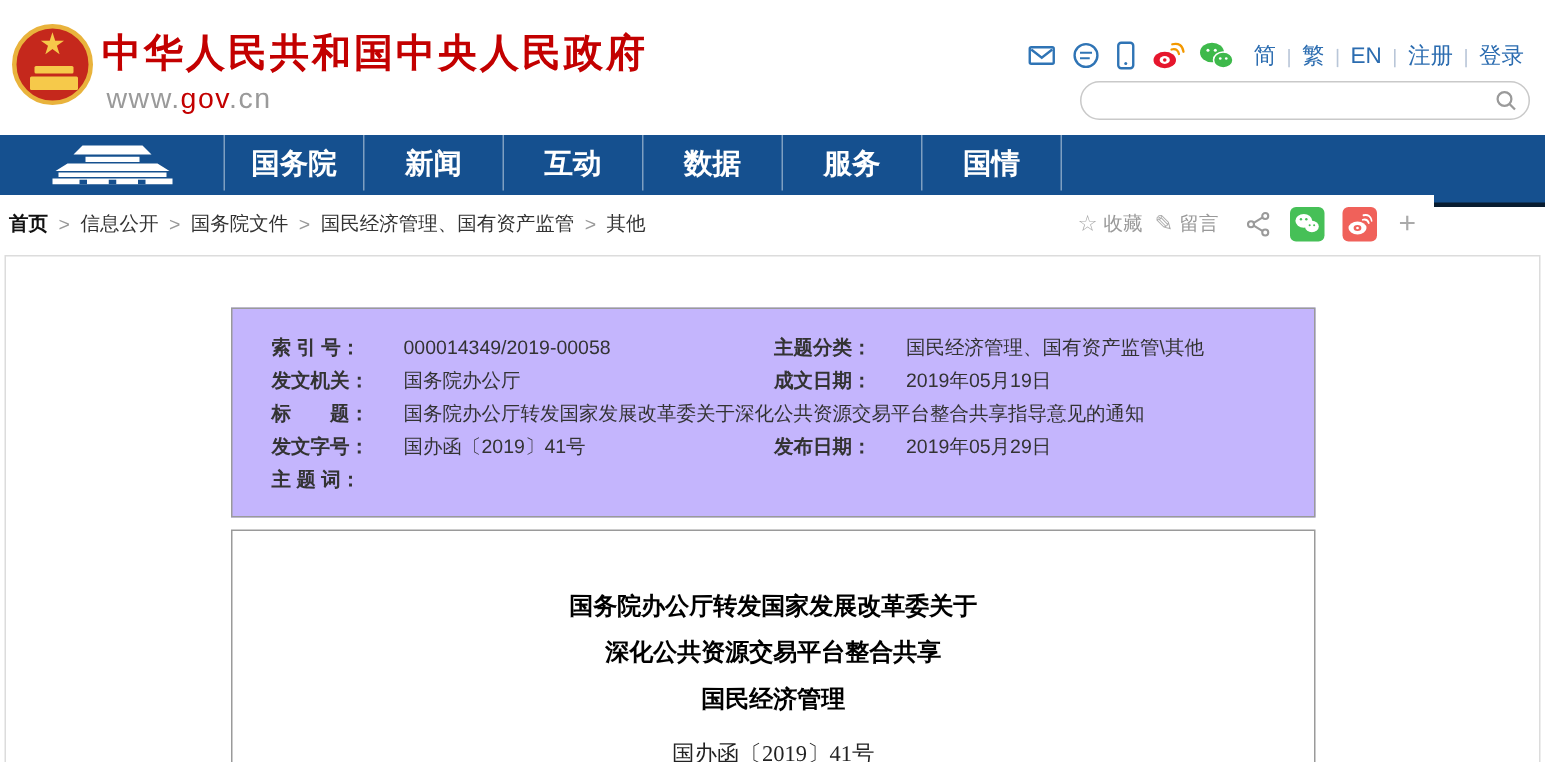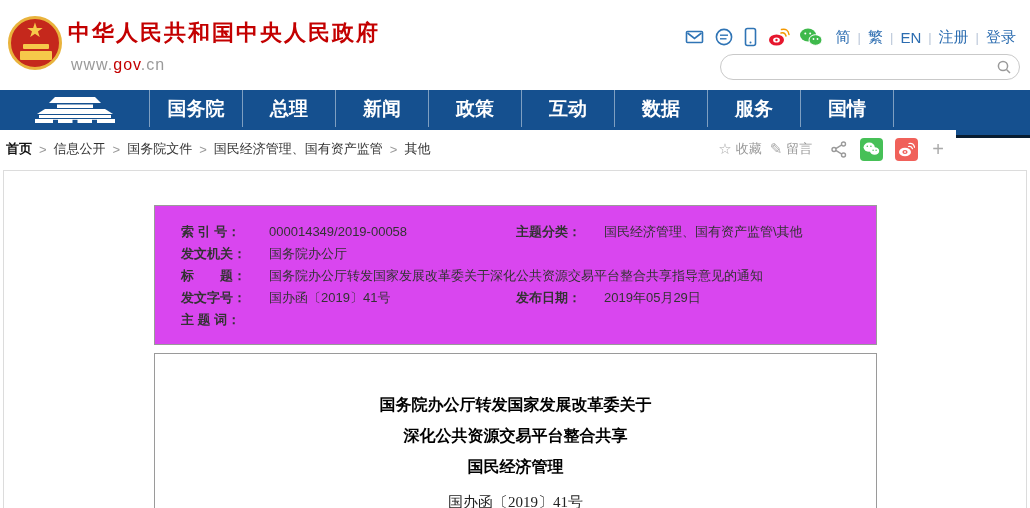--- a/index.html
+++ b/index.html
@@ -13,23 +13,23 @@
   }
   
   .site-header { position:absolute; top:0; left:0; width:1030px; height:90px; background:#fff; }
   .emblem { position:absolute; left:8px; top:14px; width:56px; height:60px; }
   .emblem .ring { position:absolute; left:0; top:2px; width:54px; height:54px; border-radius:50%;
     background:#c5281c; border:3px solid #e9b33c; }
   .emblem .star { position:absolute; left:0; top:6px; width:54px; text-align:center;
     color:#f6c94a; font-size:20px; line-height:20px; }
   .emblem .gate1 { position:absolute; left:15px; top:30px; width:26px; height:5px; background:#f6c94a; border-radius:1px; }
   .emblem .gate2 { position:absolute; left:12px; top:37px; width:32px; height:9px; background:#f6c94a; border-radius:1px; }
-  .site-title { position:absolute; left:68px; top:18px; font-size:22px; font-weight:bold;
+  .site-title { position:absolute; left:68px; top:18px; font-size:26px; font-weight:bold;
     color:#c30000; letter-spacing:2px; }
-  .site-url { position:absolute; left:71px; top:56px; font-size:16px; color:#9a9a9a; letter-spacing:1px; }
+  .site-url { position:absolute; left:71px; top:56px; font-size:19px; color:#9a9a9a; letter-spacing:1px; }
   .site-url .red { color:#c30000; }
   .quick-row { position:absolute; right:14px; top:27px; display:flex; align-items:center; gap:9px; }
   .quick-row svg { display:block; }
   .lang-links { display:flex; align-items:center; gap:7px; font-size:15px; margin-left:4px; }
   .lang-links a { color:#2b6cb0; text-decoration:none; cursor:pointer; }
   .lang-links .div { color:#b9c6d8; font-size:13px; }
   .search-box { position:absolute; right:10px; top:54px; width:300px; height:26px;
     border:1px solid #c9c9c9; border-radius:14px; background:#fff; display:flex; align-items:center; }
   .search-box input { flex:1; border:none; outline:none; background:transparent; height:22px;
     padding:0 8px 0 14px; font-size:13px; font-family:"Liberation Sans",sans-serif; }
@@ -55,21 +55,21 @@
   .share-svg { margin-left:10px; cursor:pointer; }
   .badge { width:23px; height:23px; border-radius:4px; display:flex; align-items:center;
     justify-content:center; cursor:pointer; margin-left:4px; }
   .badge.wechat { background:#46c057; }
   .badge.weibo { background:#f0615a; }
   .plus-btn { color:#aaa; font-size:20px; font-weight:normal; margin-left:6px; cursor:pointer; line-height:20px;}
   
   .outer-box { position:absolute; top:170px; left:3px; width:1024px; height:640px;
     border:1px solid #dcdcdc; background:#fff; }
   .meta-box { position:absolute; left:150px; top:34px; width:723px;
-    border:1px solid #9a9a9a; background:#d946ef; padding:15px 18px 13px 26px; font-size:13px; }
+    border:1px solid #9a9a9a; background:#c4b5fd; padding:15px 18px 13px 26px; font-size:13px; }
   .meta-row { display:flex; line-height:22px; }
   .meta-cell { display:flex; }
   .meta-cell.c1 { width:335px; flex:none; }
   .meta-cell.c2 { flex:1; }
   .meta-cell.span { width:100%; }
   .mlabel { font-weight:bold; color:#333; width:88px; flex:none; white-space:pre; }
   .mvalue { color:#333; white-space:nowrap; }
   .doc-box { position:absolute; left:150px; top:182px; width:723px; height:420px;
     border:1px solid #9a9a9a; background:#fff; text-align:center; padding-top:35px; }
   .doc-title { font-family:"Liberation Serif", serif; font-weight:bold; font-size:16px;
@@ -149,23 +149,21 @@
       <rect x="34" y="9.5" width="36" height="3.5" fill="#fff"></rect>
       <polygon points="14,19 90,19 82,14 22,14" fill="#fff"></polygon>
       <rect x="16" y="20" width="72" height="3" fill="#fff"></rect>
       <rect x="12" y="24" width="80" height="4" fill="#fff"></rect>
       <rect x="30" y="24.8" width="5" height="3.2" fill="#15508f"></rect>
       <rect x="49.5" y="24.8" width="5" height="3.2" fill="#15508f"></rect>
       <rect x="69" y="24.8" width="5" height="3.2" fill="#15508f"></rect>
     </svg>
   </div>
   <div class="nav-cell nav-item">国务院</div>
-  <div class="nav-cell nav-item">总理</div>
   <div class="nav-cell nav-item">新闻</div>
-  <div class="nav-cell nav-item">政策</div>
   <div class="nav-cell nav-item">互动</div>
   <div class="nav-cell nav-item">数据</div>
   <div class="nav-cell nav-item">服务</div>
   <div class="nav-cell nav-item">国情</div>
   <div class="nav-cell nav-fill"></div>
 </nav>
 
 <div class="crumb-row">
   <a class="crumb first">首页</a>
   <span class="crumb-sep">&gt;</span>
@@ -227,20 +225,24 @@
       <div class="meta-cell c2">
         <span class="mlabel">主题分类：</span>
         <span class="mvalue">国民经济管理、国有资产监管\其他</span>
       </div>
     </div>
     <div class="meta-row">
       <div class="meta-cell c1">
         <span class="mlabel">发文机关：</span>
         <span class="mvalue">国务院办公厅</span>
       </div>
+      <div class="meta-cell c2">
+        <span class="mlabel">成文日期：</span>
+        <span class="mvalue">2019年05月19日</span>
+      </div>
     </div>
     <div class="meta-row">
       <div class="meta-cell span">
         <span class="mlabel">标　　题：</span>
         <span class="mvalue">国务院办公厅转发国家发展改革委关于深化公共资源交易平台整合共享指导意见的通知</span>
       </div>
     </div>
     <div class="meta-row">
       <div class="meta-cell c1">
         <span class="mlabel">发文字号：</span>

